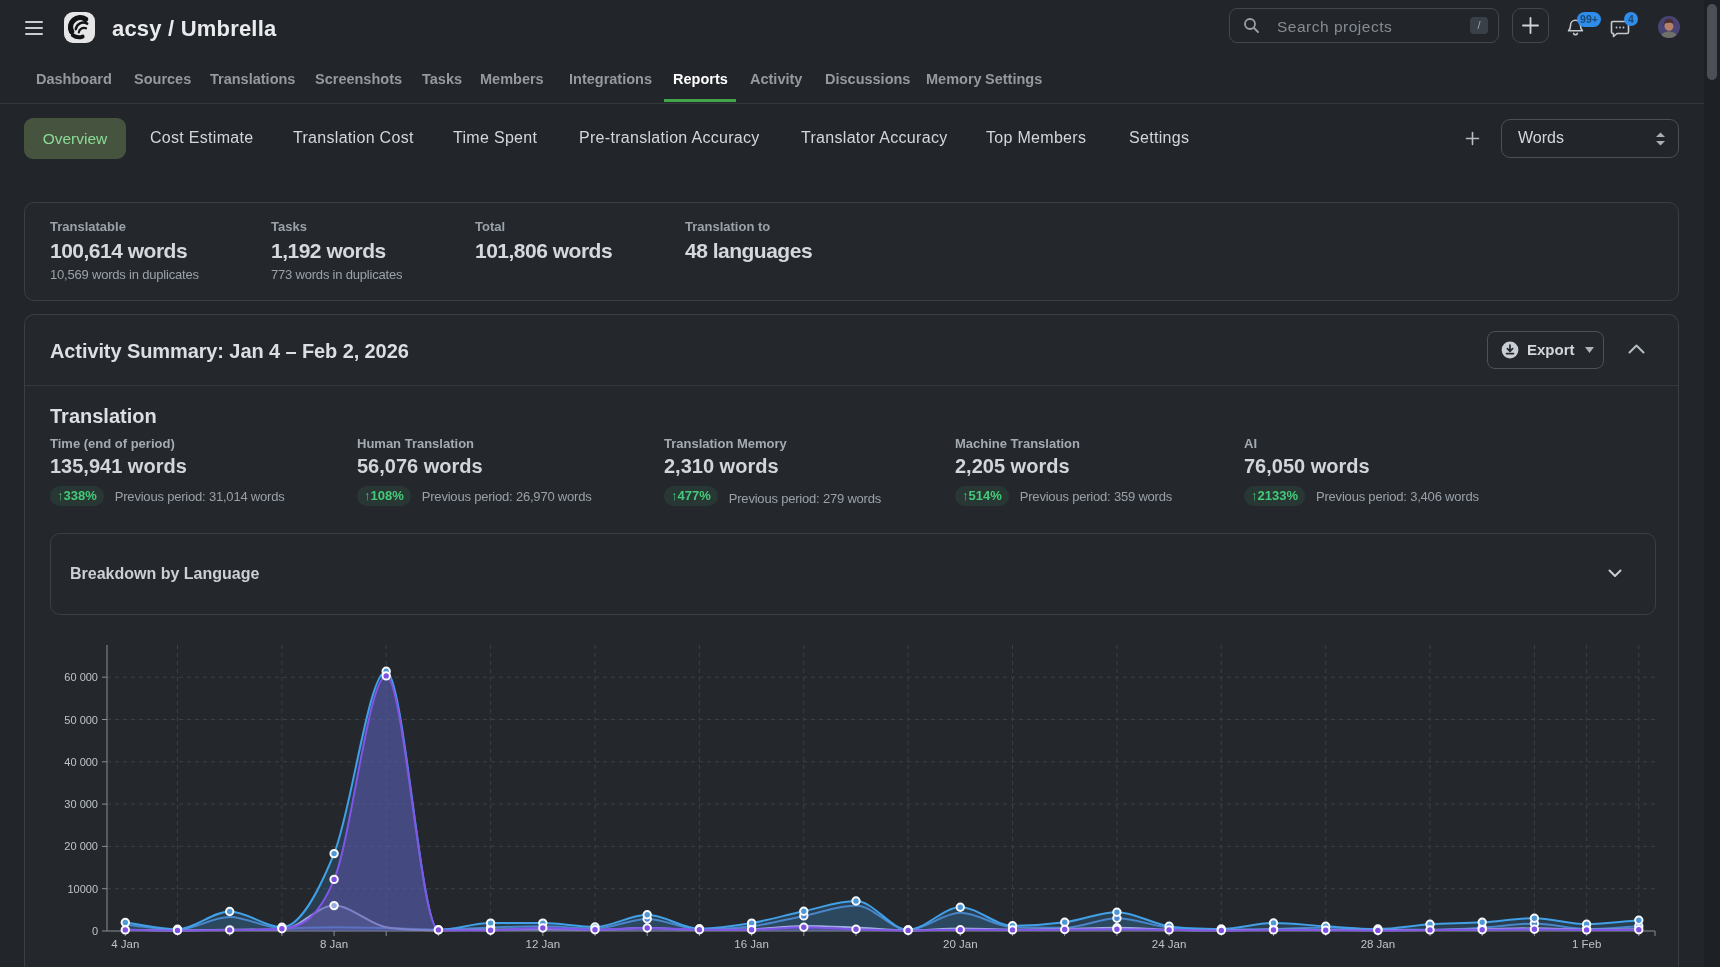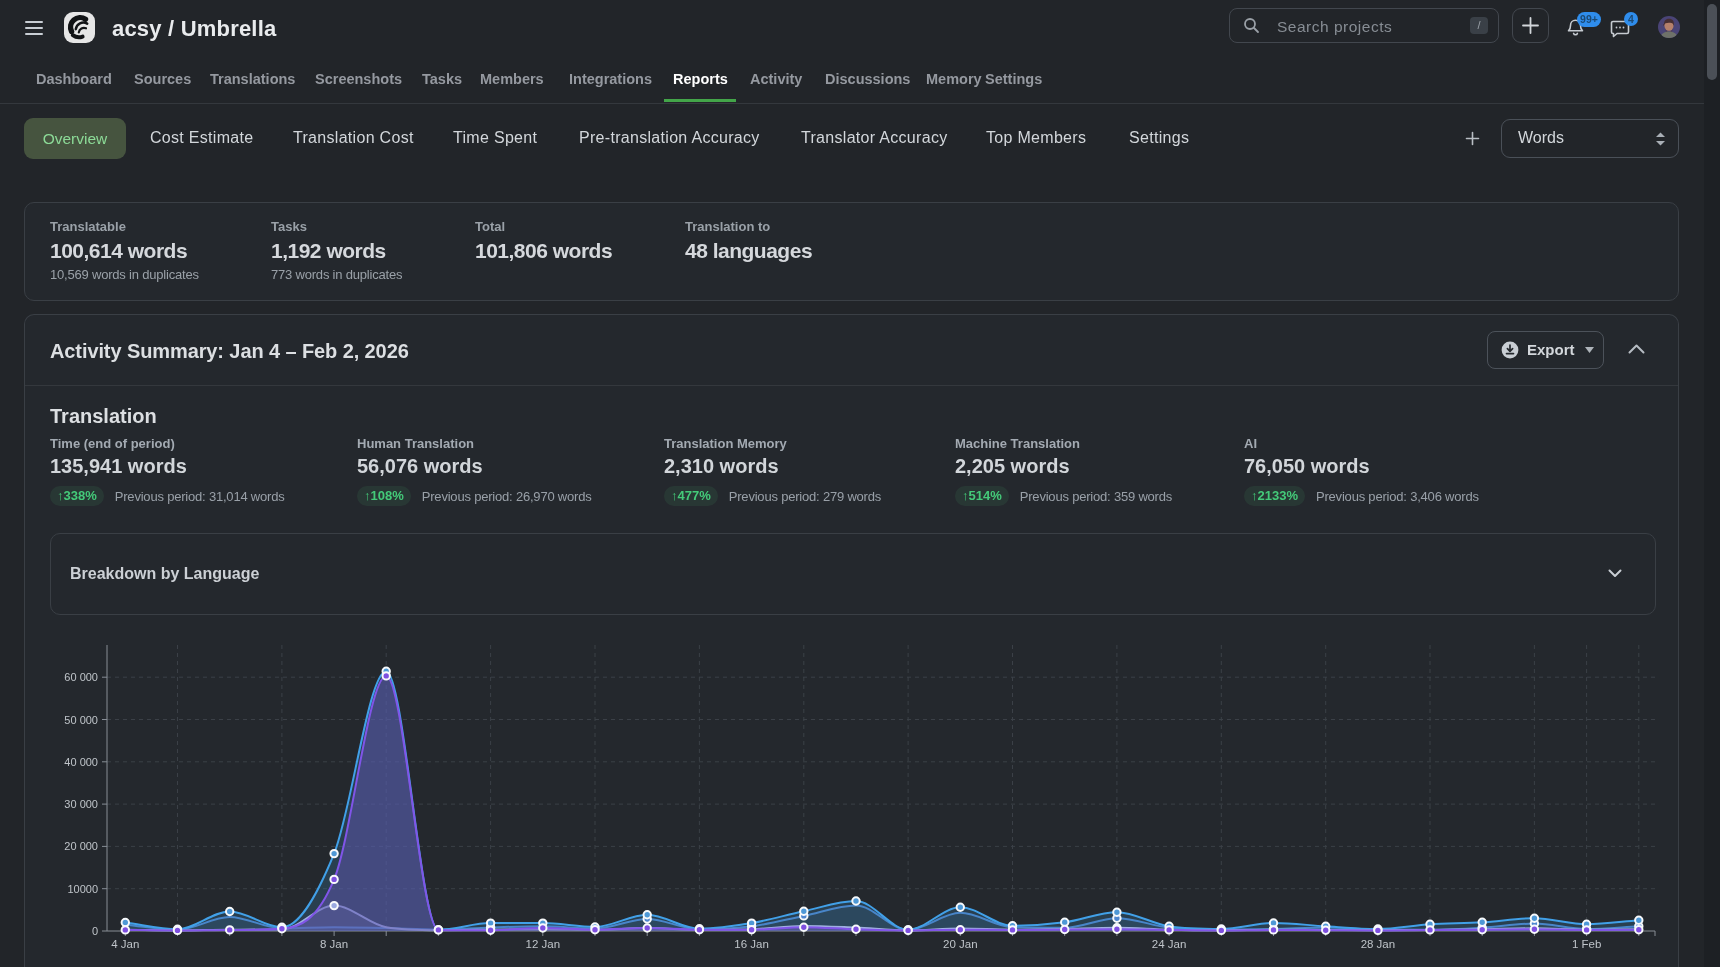--- a/index.html
+++ b/index.html
@@ -124,21 +124,21 @@
     <span style="font-size:13px;letter-spacing:-0.2px;color:#99a0a8">Previous period: 31,014 words</span>
   </div>
 <div class="abs" style="left:357px;top:436px;font-size:13px;font-weight:700;color:#a3aab2">Human Translation</div>
 <div class="abs" style="left:357px;top:455px;font-size:20px;font-weight:700;color:#d2d6da">56,076 words</div>
 <div class="abs" style="left:357px;top:486px;height:20px;display:flex;align-items:center;gap:11px">
     <span style="height:20px;background:rgba(74,200,120,0.10);border-radius:10px;padding:0 7px;font-size:13px;font-weight:700;color:#44ca79;line-height:20px">↑108%</span>
     <span style="font-size:13px;letter-spacing:-0.2px;color:#99a0a8">Previous period: 26,970 words</span>
   </div>
 <div class="abs" style="left:664px;top:436px;font-size:13px;font-weight:700;color:#a3aab2">Translation Memory</div>
 <div class="abs" style="left:664px;top:455px;font-size:20px;font-weight:700;color:#d2d6da">2,310 words</div>
-<div class="abs" style="left:664px;top:486px;height:20px;display:flex;align-items:center;gap:11px">
+<div class="abs" style="left:664px;top:486px;height:20px;display:flex;align-items:flex-end;gap:11px">
     <span style="height:20px;background:rgba(74,200,120,0.10);border-radius:10px;padding:0 7px;font-size:13px;font-weight:700;color:#44ca79;line-height:20px">↑477%</span>
     <span style="font-size:13px;letter-spacing:-0.2px;color:#99a0a8">Previous period: 279 words</span>
   </div>
 <div class="abs" style="left:955px;top:436px;font-size:13px;font-weight:700;color:#a3aab2">Machine Translation</div>
 <div class="abs" style="left:955px;top:455px;font-size:20px;font-weight:700;color:#d2d6da">2,205 words</div>
 <div class="abs" style="left:955px;top:486px;height:20px;display:flex;align-items:center;gap:11px">
     <span style="height:20px;background:rgba(74,200,120,0.10);border-radius:10px;padding:0 7px;font-size:13px;font-weight:700;color:#44ca79;line-height:20px">↑514%</span>
     <span style="font-size:13px;letter-spacing:-0.2px;color:#99a0a8">Previous period: 359 words</span>
   </div>
 <div class="abs" style="left:1244px;top:436px;font-size:13px;font-weight:700;color:#a3aab2">AI</div>

